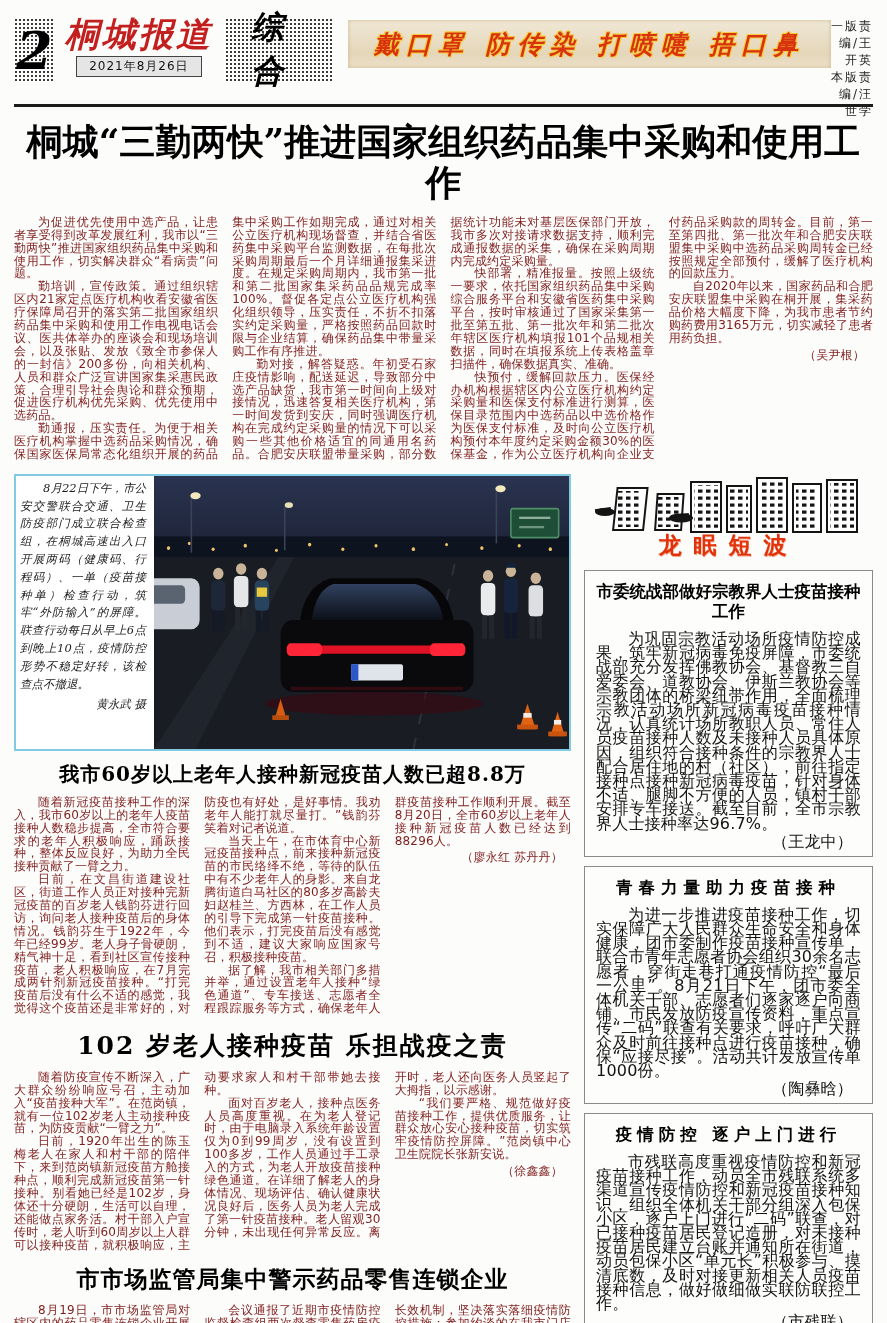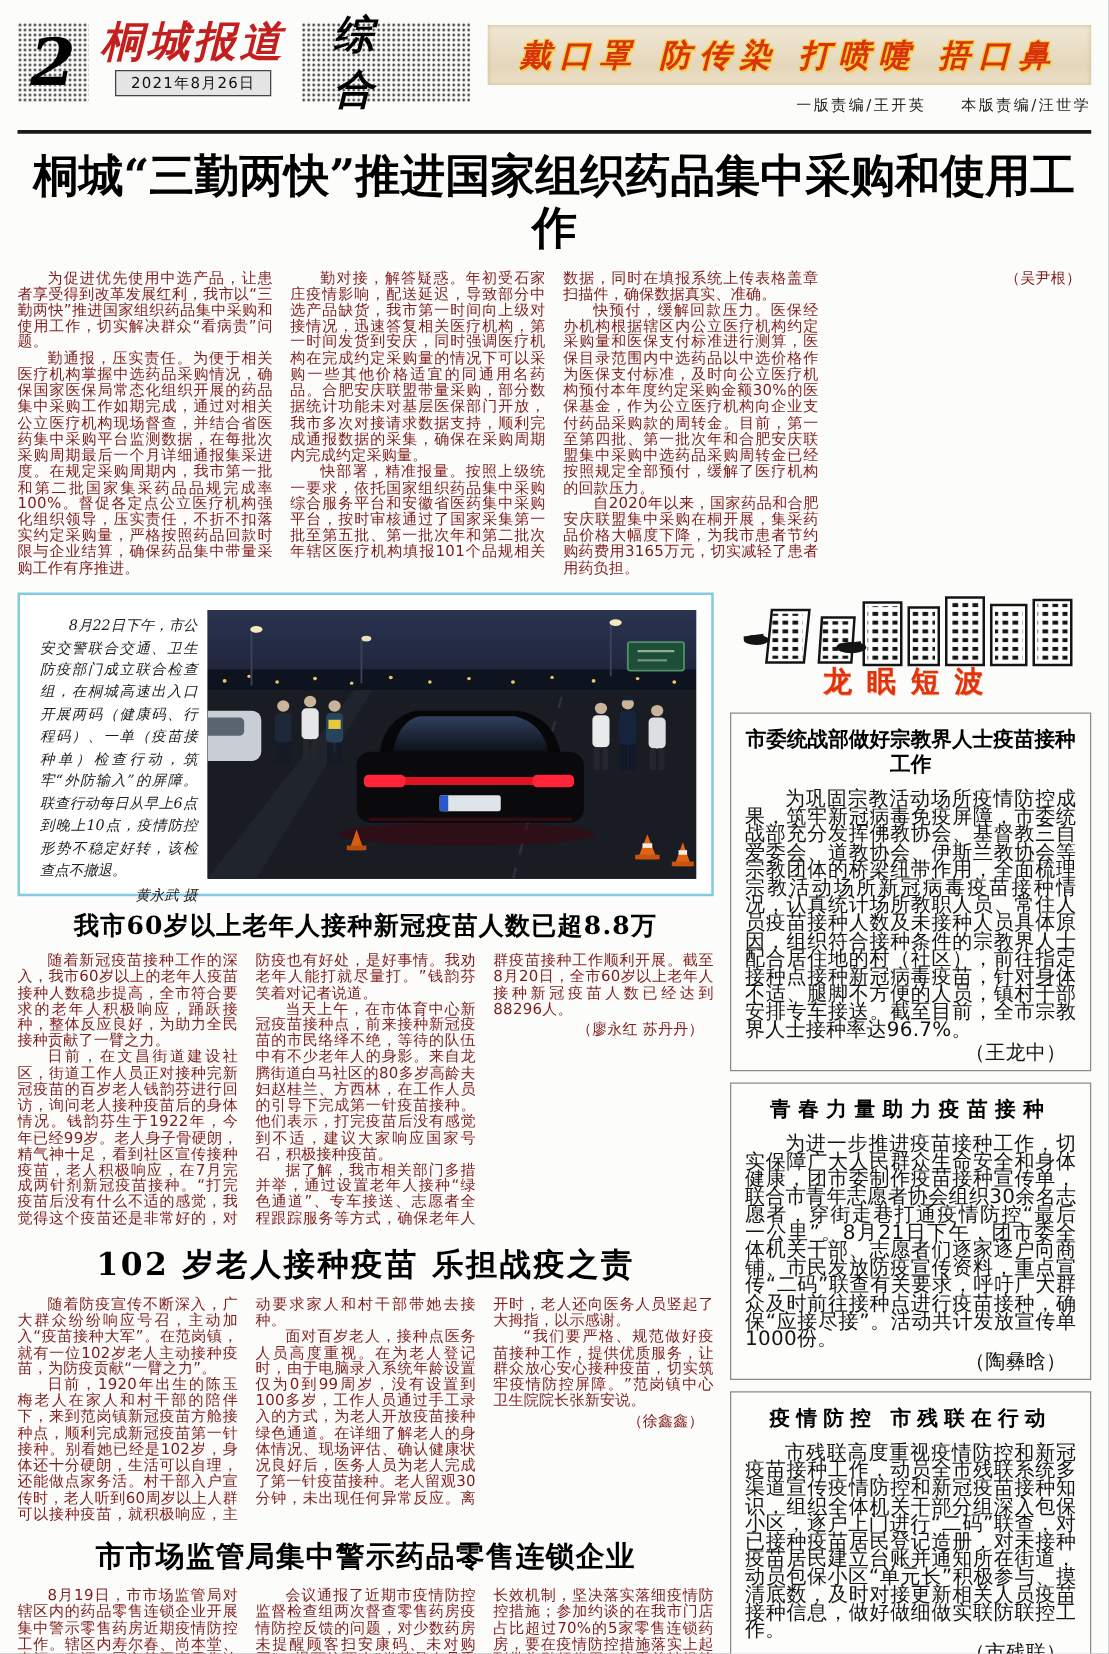--- a/index.html
+++ b/index.html
@@ -10,21 +10,21 @@
   .pgnum{width:64px;height:64px;margin-top:8px;display:flex;align-items:center;justify-content:center;
          font-family:"DejaVu Serif",serif;font-style:italic;font-weight:bold;font-size:52px;color:#000;
          background-image:radial-gradient(#3a3a3a 1.05px,transparent 1.15px);background-size:4px 4px;}
   .mast{display:flex;flex-direction:column;align-items:center;margin:6px 12px 0 10px;}
   .mast-name{font-family:"DejaVu Serif",serif;font-weight:bold;font-style:italic;font-size:34px;
              color:#c41f1f;letter-spacing:3px;line-height:1.1;white-space:nowrap;}
   .date-box{border:1px solid #444;font-size:12px;padding:1px 12px;margin-top:3px;letter-spacing:1px;background:#e5e5e5;}
   .section-box{height:64px;margin-top:8px;padding:0 14px 0 26px;display:flex;align-items:center;
                font-family:"DejaVu Serif",serif;font-weight:900;font-size:32px;letter-spacing:22px;color:#000;
                background-image:radial-gradient(#3a3a3a 1.05px,transparent 1.15px);background-size:4px 4px;font-style:italic;}
-  .hdr-right{flex:1;display:flex;flex-direction:column;margin-left:14px;}
+  .hdr-right{flex:1;display:flex;flex-direction:row;margin-left:14px;}
   .banner{height:48px;margin-top:10px;background:linear-gradient(#f0e8d6,#e4d6b9 70%,#ece0c9);
           display:flex;align-items:center;padding:0 26px;box-shadow:inset 0 0 4px #cbb98f;}
   .banner-text{font-family:"DejaVu Serif",serif;font-weight:900;font-style:italic;font-size:25px;letter-spacing:7px;
                color:#d8330e;text-shadow:1px 1px 0 #f6cf3e,-1px -1px 0 #f6cf3e,1px -1px 0 #f0b93a;white-space:nowrap;}
   .editors{font-size:12px;text-align:right;margin-top:8px;letter-spacing:2px;color:#222;}
   .hdr-rule{border:0;border-top:3px solid #1a1a1a;margin:8px 0 0;}
   
   h1,h2,h3{font-family:"DejaVu Serif",serif;color:#000;}
   h1.lead{font-size:36px;font-weight:900;text-align:center;margin:14px 0 12px;letter-spacing:0px;line-height:1.15;}
   h2{text-align:center;font-weight:900;}
@@ -39,21 +39,21 @@
   .cols3{column-count:3;}
   .b-seniors{height:221px;}
   .b-102{height:181px;}
   .b-market{height:118px;}
   .byline{text-indent:0 !important;text-align:right;font-family:"DejaVu Serif",serif;padding-right:8px;margin-top:4px !important;}
   
   .content-row{display:flex;gap:13px;margin-top:6px;}
   .main-col{width:557px;flex:0 0 557px;}
   .side-col{flex:1;min-width:0;}
   
-  .photo-block{border:2px solid #82c9e4;background:#fff;display:flex;gap:6px;height:243px;box-sizing:border-box;padding:12px;}
+  .photo-block{border:2px solid #82c9e4;background:#fff;display:flex;gap:6px;height:277px;box-sizing:border-box;padding:0;}
   .photo-caption{width:126px;flex:0 0 126px;font-family:"DejaVu Serif",serif;font-style:italic;font-size:11.5px;
                  line-height:1.55;text-align:justify;padding:4px 2px 0 4px;color:#1c1c1c;}
   .photo-caption .credit{text-align:right;text-indent:0;margin-top:2px;}
   .photo-caption p{margin:0;text-indent:2em;}
   .photo{flex:1;background:#06070a;position:relative;overflow:hidden;}
   .photo svg{display:block;width:100%;height:100%;}
   
   .skyline{position:relative;height:88px;margin-bottom:8px;text-align:center;}
   .skyline svg{display:block;margin:0 auto;}
   .col-title{font-family:"DejaVu Serif",serif;font-weight:900;font-size:23px;color:#e2320a;letter-spacing:12px;
@@ -86,20 +86,21 @@
         <span class="banner-text">戴口罩  防传染  打喷嚏  捂口鼻</span>
       </div>
       <div class="editors">一版责编/王开英　　本版责编/汪世学</div>
     </div>
   </header>
   <hr class="hdr-rule">
 
   <h1 class="lead">桐城“三勤两快”推进国家组织药品集中采购和使用工作</h1>
   <div class="body-text cols4">
       <p>为促进优先使用中选产品，让患者享受得到改革发展红利，我市以“三勤两快”推进国家组织药品集中采购和使用工作，切实解决群众“看病贵”问题。</p>
+      <p>勤培训，宣传政策。通过组织辖区内21家定点医疗机构收看安徽省医疗保障局召开的落实第二批国家组织药品集中采购和使用工作电视电话会议、医共体举办的座谈会和现场培训会，以及张贴、发放《致全市参保人的一封信》200多份，向相关机构、人员和群众广泛宣讲国家集采惠民政策，合理引导社会舆论和群众预期，促进医疗机构优先采购、优先使用中选药品。</p>
       <p>勤通报，压实责任。为便于相关医疗机构掌握中选药品采购情况，确保国家医保局常态化组织开展的药品集中采购工作如期完成，通过对相关公立医疗机构现场督查，并结合省医药集中采购平台监测数据，在每批次采购周期最后一个月详细通报集采进度。在规定采购周期内，我市第一批和第二批国家集采药品品规完成率100%。督促各定点公立医疗机构强化组织领导，压实责任，不折不扣落实约定采购量，严格按照药品回款时限与企业结算，确保药品集中带量采购工作有序推进。</p>
       <p>勤对接，解答疑惑。年初受石家庄疫情影响，配送延迟，导致部分中选产品缺货，我市第一时间向上级对接情况，迅速答复相关医疗机构，第一时间发货到安庆，同时强调医疗机构在完成约定采购量的情况下可以采购一些其他价格适宜的同通用名药品。合肥安庆联盟带量采购，部分数据统计功能未对基层医保部门开放，我市多次对接请求数据支持，顺利完成通报数据的采集，确保在采购周期内完成约定采购量。</p>
       <p>快部署，精准报量。按照上级统一要求，依托国家组织药品集中采购综合服务平台和安徽省医药集中采购平台，按时审核通过了国家采集第一批至第五批、第一批次年和第二批次年辖区医疗机构填报101个品规相关数据，同时在填报系统上传表格盖章扫描件，确保数据真实、准确。</p>
       <p>快预付，缓解回款压力。医保经办机构根据辖区内公立医疗机构约定采购量和医保支付标准进行测算，医保目录范围内中选药品以中选价格作为医保支付标准，及时向公立医疗机构预付本年度约定采购金额30%的医保基金，作为公立医疗机构向企业支付药品采购款的周转金。目前，第一至第四批、第一批次年和合肥安庆联盟集中采购中选药品采购周转金已经按照规定全部预付，缓解了医疗机构的回款压力。</p>
       <p>自2020年以来，国家药品和合肥安庆联盟集中采购在桐开展，集采药品价格大幅度下降，为我市患者节约购药费用3165万元，切实减轻了患者用药负担。</p>
     <p class="byline">（吴尹根）</p>
   </div>
 
   <div class="content-row">
 
@@ -296,21 +297,21 @@
 
       <div class="side-box sb2">
         <h3>青春力量助力疫苗接种</h3>
         <div class="side-body">
             <p>为进一步推进疫苗接种工作，切实保障广大人民群众生命安全和身体健康，团市委制作疫苗接种宣传单，联合市青年志愿者协会组织30余名志愿者，穿街走巷打通疫情防控“最后一公里”。8月21日下午，团市委全体机关干部、志愿者们逐家逐户向商铺、市民发放防疫宣传资料，重点宣传“二码”联查有关要求，呼吁广大群众及时前往接种点进行疫苗接种，确保“应接尽接”。活动共计发放宣传单1000份。</p>
           <p class="byline">（陶彝晗）</p>
         </div>
       </div>
 
       <div class="side-box sb3">
-        <h3>疫情防控 市残联在行动</h3>
+        <h3>疫情防控 逐户上门进行</h3>
         <div class="side-body">
             <p>市残联高度重视疫情防控和新冠疫苗接种工作，动员全市残联系统多渠道宣传疫情防控和新冠疫苗接种知识，组织全体机关干部分组深入包保小区，逐户上门进行“二码”联查，对已接种疫苗居民登记造册，对未接种疫苗居民建立台账并通知所在街道，动员包保小区“单元长”积极参与、摸清底数，及时对接更新相关人员疫苗接种信息，做好做细做实联防联控工作。</p>
           <p class="byline">（市残联）</p>
         </div>
       </div>
 
       <div class="side-box sb4">
         <h3>市医院做好疫苗流动接种台医疗保障工作</h3>
         <div class="side-body">
             <p>根据市新冠肺炎疫情防控应急指挥部统一部署，在全市范围开设疫苗接种流动接种台，市人民医院迅速从临床抽调党员干部、科主任、专家、医疗骨干等17名医务人员，自8月24日起跟随流动接种台执行医疗保障工作，积极发挥牵头医院龙头作用，精心做好10家紧密型医共体成员单位的新冠疫苗接种医疗救治保障工作，医院同时开通救治绿色通道，确保疫苗接种医疗保障万无一失。</p>

